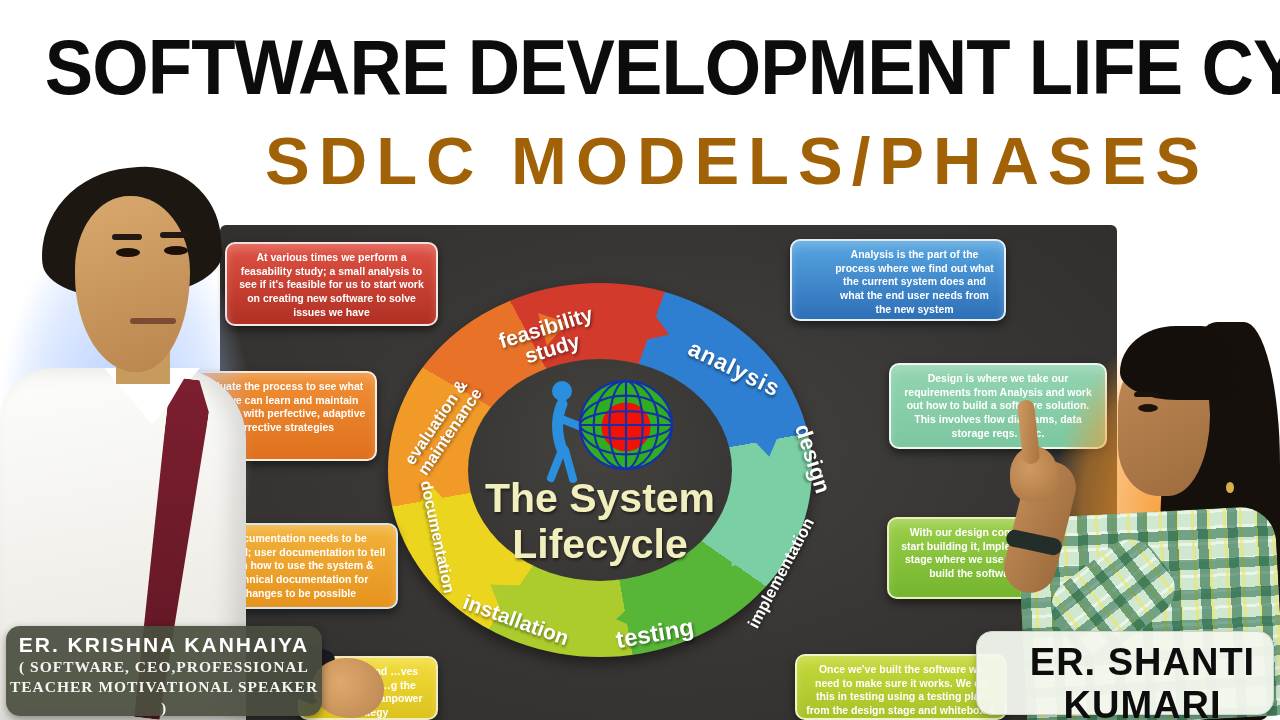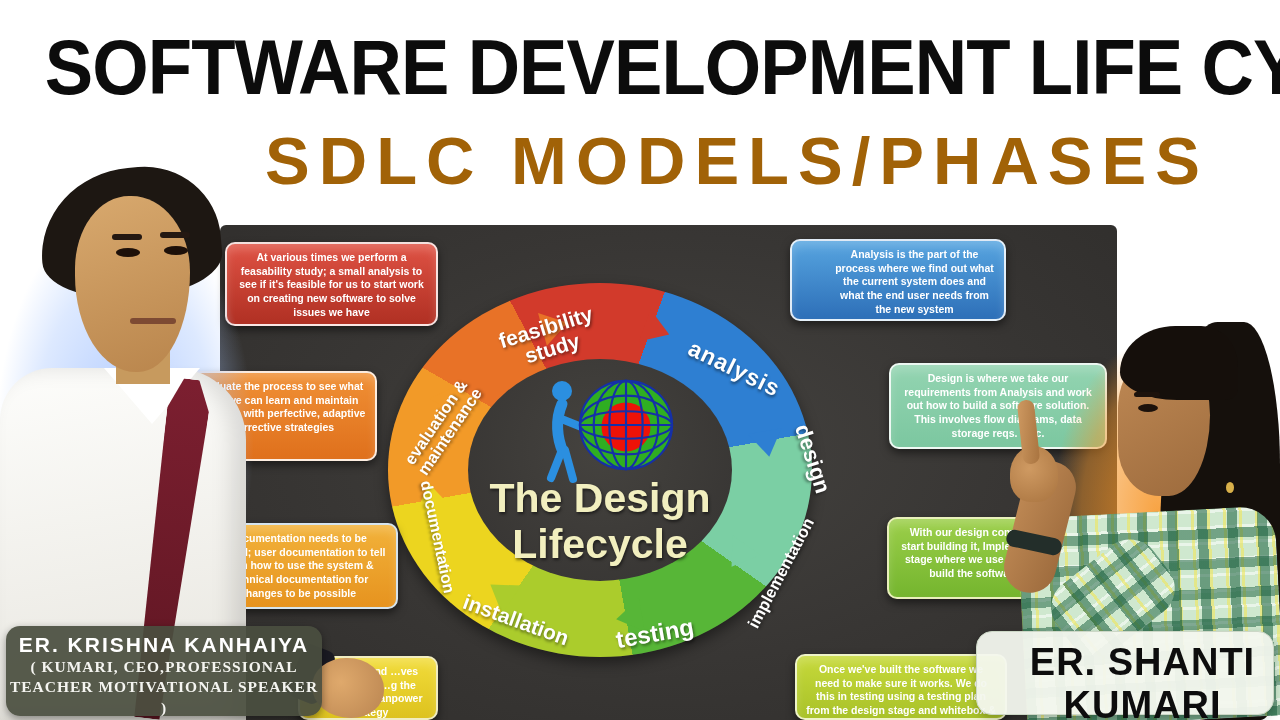--- a/index.html
+++ b/index.html
@@ -176,21 +176,21 @@
       <ellipse cx="50" cy="50" rx="47" ry="45"></ellipse>
       <ellipse cx="50" cy="50" rx="33" ry="45"></ellipse>
       <ellipse cx="50" cy="50" rx="17" ry="45"></ellipse>
       <line x1="50" y1="5" x2="50" y2="95"></line>
       <ellipse cx="50" cy="50" rx="47" ry="30"></ellipse>
       <ellipse cx="50" cy="50" rx="47" ry="14"></ellipse>
       <line x1="3" y1="50" x2="97" y2="50"></line>
     </g>
   </svg>
   <div id="center-title" class="abs">
-    <div>The Design</div>
+    <div>The System</div>
     <div>Lifecycle</div>
   </div>
 
   <div id="callout-feasibility" class="abs callout">At various times we perform a feasability study; a small analysis to see if it's feasible for us to start work on creating new software to solve issues we have</div>
   <div id="callout-analysis" class="abs callout">Analysis is the part of the process where we find out what the current system does and what the end user needs from the new system</div>
   <div id="callout-evaluation" class="abs callout">We evaluate the process to see what lessons we can learn and maintain the software with perfective, adaptive and corrective strategies</div>
   <div id="callout-design" class="abs callout">Design is where we take our requirements from Analysis and work out how to build a software solution. This involves flow diagrams, data storage reqs. , etc.</div>
   <div id="callout-implementation" class="abs callout">With our design completed we can start building it, Implementation is the stage where we use programmers to build the software solution</div>
   <div id="callout-testing" class="abs callout">Once we've built the software we need to make sure it works. We do this in testing using a testing plan from the design stage and whitebox &amp; blackbox strategies</div>
   <div id="callout-documentation" class="abs callout">Documentation needs to be created; user documentation to tell them how to use the system &amp; technical documentation for changes to be possible</div>
@@ -221,21 +221,21 @@
   <div id="woman-brow" class="abs"></div>
   <div id="woman-eye" class="abs"></div>
   <div id="woman-earring" class="abs"></div>
   <div id="woman-forearm" class="abs"></div>
   <div id="woman-watch" class="abs"></div>
   <div id="woman-hand" class="abs"></div>
   <div id="woman-finger" class="abs"></div>
 
   <div id="left-plate" class="abs">
     <div id="left-plate-name">ER. KRISHNA KANHAIYA</div>
-    <div class="left-plate-role">( KUMARI, CEO,PROFESSIONAL</div>
+    <div class="left-plate-role">( SOFTWARE, CEO,PROFESSIONAL</div>
     <div class="left-plate-role">TEACHER MOTIVATIONAL SPEAKER )</div>
   </div>
   <div id="right-plate" class="abs">
     <div id="right-plate-name">ER. SHANTI KUMARI</div>
     <div id="right-plate-role">(FOUNDER,CEO)</div>
   </div>
 
 </div>
 
 </body></html>

